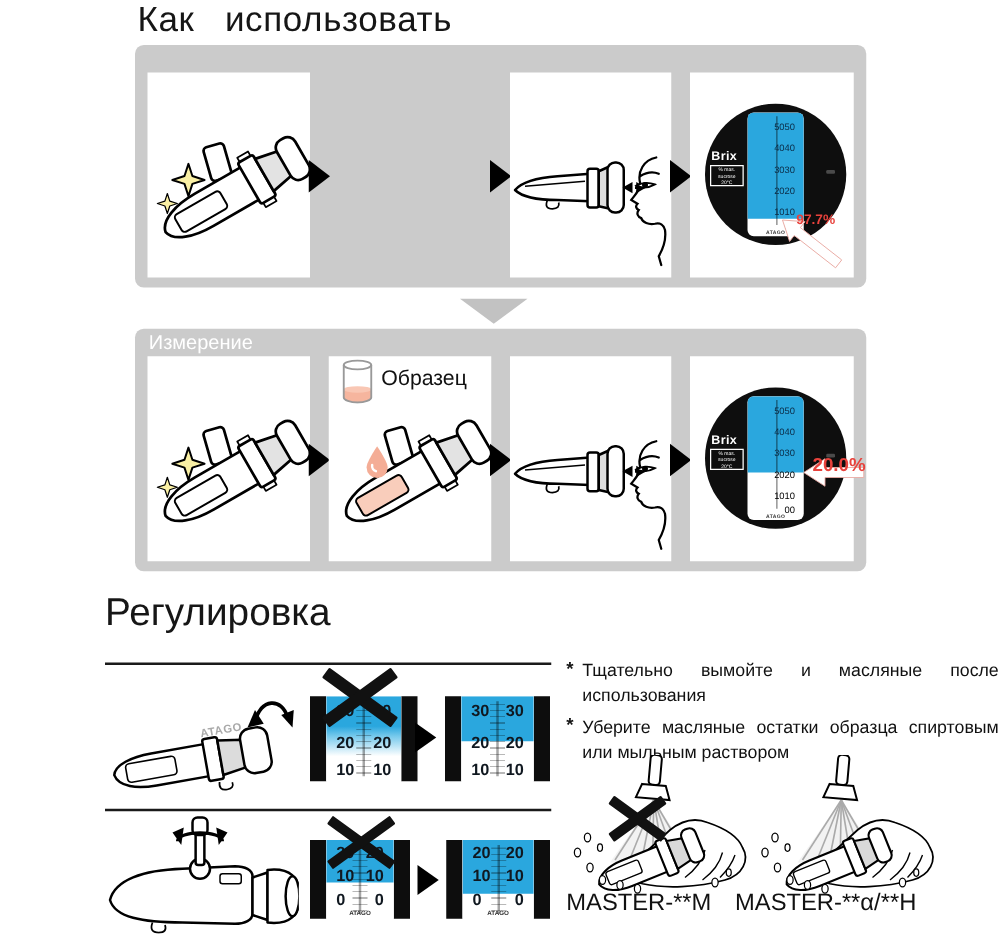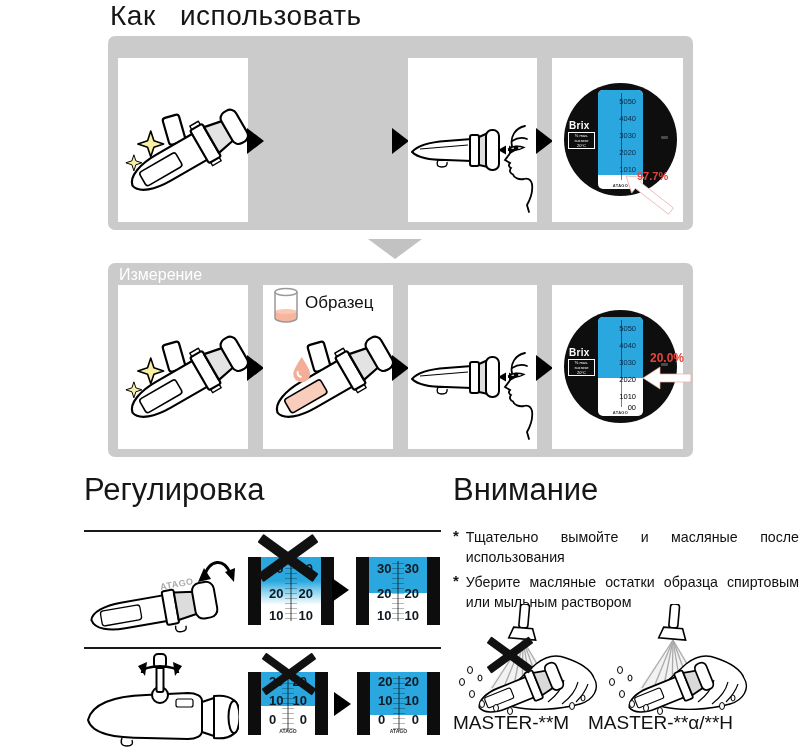--- a/index.html
+++ b/index.html
@@ -31,21 +31,21 @@
   .num-row{position:absolute;left:0;right:0;display:flex;justify-content:flex-end;padding:0 7px;font-size:7.5px;font-weight:normal;color:#0b2b46;box-sizing:border-box}
   .num-row.dark{color:#000}
   .nr0{top:7px}.nr1{top:24px}.nr2{top:41px}.nr3{top:58px}.nr4{top:75px}.nr5{top:86px}
   .atago-mini{position:absolute;left:0;right:0;bottom:1px;text-align:center;font-size:4px;font-weight:bold;color:#333;letter-spacing:.3px}
   .index-mark{position:absolute;left:97px;top:53px;width:7px;height:3px;background:#4a4a4a;border-radius:1px}
   .callout{position:absolute;overflow:visible}
   .callout-zero{left:62px;top:82px;transform:rotate(38deg);transform-origin:0 50%}
   .callout-meas{left:79px;top:56px}
   .reading{position:absolute;font-weight:bold;color:#e8423c;font-size:11px;white-space:nowrap}
   .reading-zero{left:73px;top:87px}
-  .reading-meas{left:86px;top:41px;font-size:12px}
+  .reading-meas{left:86px;top:54px;font-size:15px}
 
   
   .hline{position:absolute;height:2px;background:#1a1a1a}
   .adj-illo{position:absolute}
   .atago-body{position:absolute;font-size:9px;font-weight:bold;color:#a9a9a9;transform:rotate(-10deg);letter-spacing:.5px}
   .adj-scale{position:absolute;background:#fff}
   .adj-scale .bar{position:absolute;top:0;bottom:0;width:13px;background:#0d0d0d}
   .bar.l{left:0}.bar.r{right:0}
   .adj-mid{position:absolute;left:13px;right:13px;top:0;bottom:0;overflow:hidden;background:#fff}
   .adj-blue{position:absolute;left:0;right:0;top:0;background:#2aa7de}
@@ -457,21 +457,20 @@
           <span>10</span>
         </div>
       <div class="adj-num" style="top:40px">
           <span>0</span>
           <span>0</span>
         </div>
       <div class="atago-mini2">ATAGO</div>
     </div>
   </div>
 
-  <h2 class="sec-title" style="left:453px;top:472px">Внимание</h2>
   <div class="warn-list">
     <div class="warn-item">
       <span class="mark">*</span>
       <span class="txt">Тщательно вымойте и масляные после использования</span>
     </div>
     <div class="warn-item">
       <span class="mark">*</span>
       <span class="txt">Уберите масляные остатки образца спиртовым или мыльным раствором</span>
     </div>
   </div>

